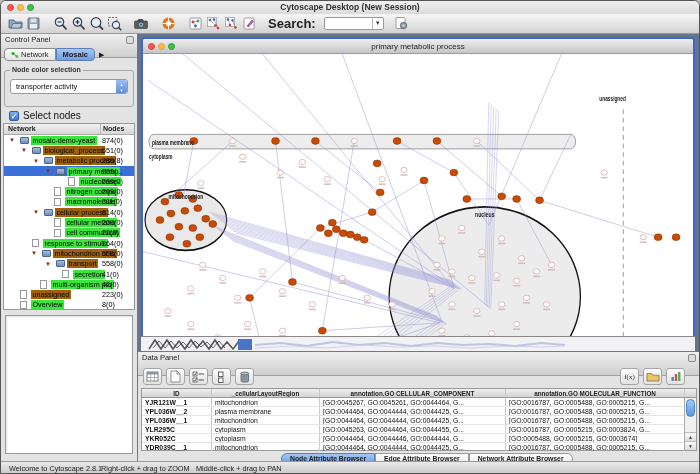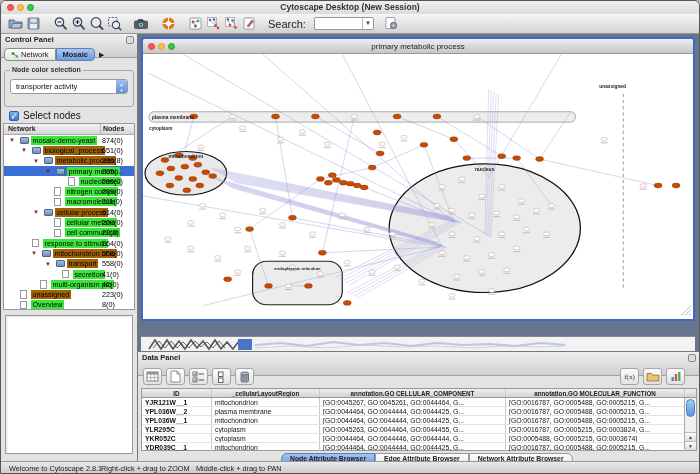--- a/index.html
+++ b/index.html
@@ -17,31 +17,31 @@
   #tl-max  { left:26px; background:#33c748; border:1px solid #23a32c; }
   #win-title { text-align:center; font-size:8.5px; font-weight:bold; color:#333; line-height:13px; }
 
   
   #toolbar { position:absolute; left:0; top:13px; right:0; height:20px;
     background:linear-gradient(#f6f6f6,#d2d2d2); border-bottom:1px solid #979797;
     display:flex; align-items:center; padding-left:5px; }
   .tbtn { width:18px; height:18px; display:flex; align-items:center; justify-content:center; }
   .tgap { width:9px; }
   #search-area { display:flex; align-items:center; margin-left:10px; }
-  #search-label { font-size:11px; color:#222; margin-right:8px; }
+  #search-label { font-size:13px; color:#222; margin-right:8px;font-weight:bold; }
   #search-combo { width:60px; height:13px; background:#fff; border:1px solid #999;
     border-radius:2px; position:relative; }
   #search-dd { position:absolute; right:0; top:0; width:11px; height:11px; border-left:1px solid #bbb;
     font-size:6px; color:#444; text-align:center; line-height:11px; }
 
   
   #control-panel { position:absolute; left:0; top:33px; width:137px; bottom:12px;
     background:#e3e3e3; border-right:1px solid #777; }
   .panel-hdr { height:24px; background:linear-gradient(#efefef,#cfcfcf); border-bottom:1px solid #a0a0a0;
-    font-size:7.5px; font-weight:bold; color:#222; padding-left:4px; line-height:12px; position:relative; }
+    font-size:7.5px; font-weight:normal; color:#222; padding-left:4px; line-height:12px; position:relative; }
   .float-ico { position:absolute; right:3px; top:2px; width:8px; height:8px;
     border:1px solid #888; border-radius:2px; background:#ddd; }
   #cp-tabs { position:absolute; left:0; top:13px; right:0; height:15px; display:flex;
     align-items:center; padding:1px 3px; }
   .cp-tab { height:13px; font-size:7.5px; line-height:12px; text-align:center;
     border:1px solid #8a8a8a; background:linear-gradient(#fdfdfd,#e3e3e3); color:#222; padding:0 6px;
     display:flex; align-items:center; gap:2px; }
   .cp-tab.first { border-radius:4px 0 0 4px; }
   .cp-tab.sel { background:linear-gradient(#a9c6f0,#6f9ce2); border-color:#5b7fbb; font-weight:bold;
     border-radius:0 4px 4px 0; }
@@ -79,21 +79,21 @@
     white-space:nowrap; }
   .chip.green { background:#3ce43c; }
   .chip.red { background:#a16207; }
   .tval { position:absolute; left:98px; font-size:7.2px; color:#000; white-space:nowrap; }
   #cp-birdseye { position:absolute; left:4px; right:4px; top:281px; height:139px; background:#fff;
     border:1px solid #9a9a9a; box-shadow:inset 1px 1px 2px rgba(0,0,0,.12); }
 
   
   #right { position:absolute; left:137px; top:33px; right:0; bottom:12px; background:#66758c; }
   #mdi { position:absolute; left:0; top:0; right:0; height:317px; }
-  #net-frame { position:absolute; left:3px; top:3px; right:4px; height:284px;
+  #net-frame { position:absolute; left:3px; top:3px; right:4px; height:388px;
     border:2px solid #3d68c5; border-radius:4px 4px 0 0; background:#fff; overflow:hidden; }
   #frame-titlebar { height:15px; background:linear-gradient(#eeeeee,#c6c6c6);
     border-bottom:1px solid #9a9a9a; position:relative; }
   #frame-titlebar .tl2 { position:absolute; top:4px; width:7px; height:7px; border-radius:50%; }
   #frame-title { text-align:center; font-size:8px; color:#222; line-height:15px; }
   #frame-canvas { position:absolute; left:0; top:15px; right:0; bottom:0; background:#fff; }
   #net-svg { width:100%; height:100%; display:block; }
   #mdi-strip { position:absolute; left:3px; right:4px; top:302px; height:15px; background:#f2f2f4;
     border-top:1px solid #888; overflow:hidden; }
 

